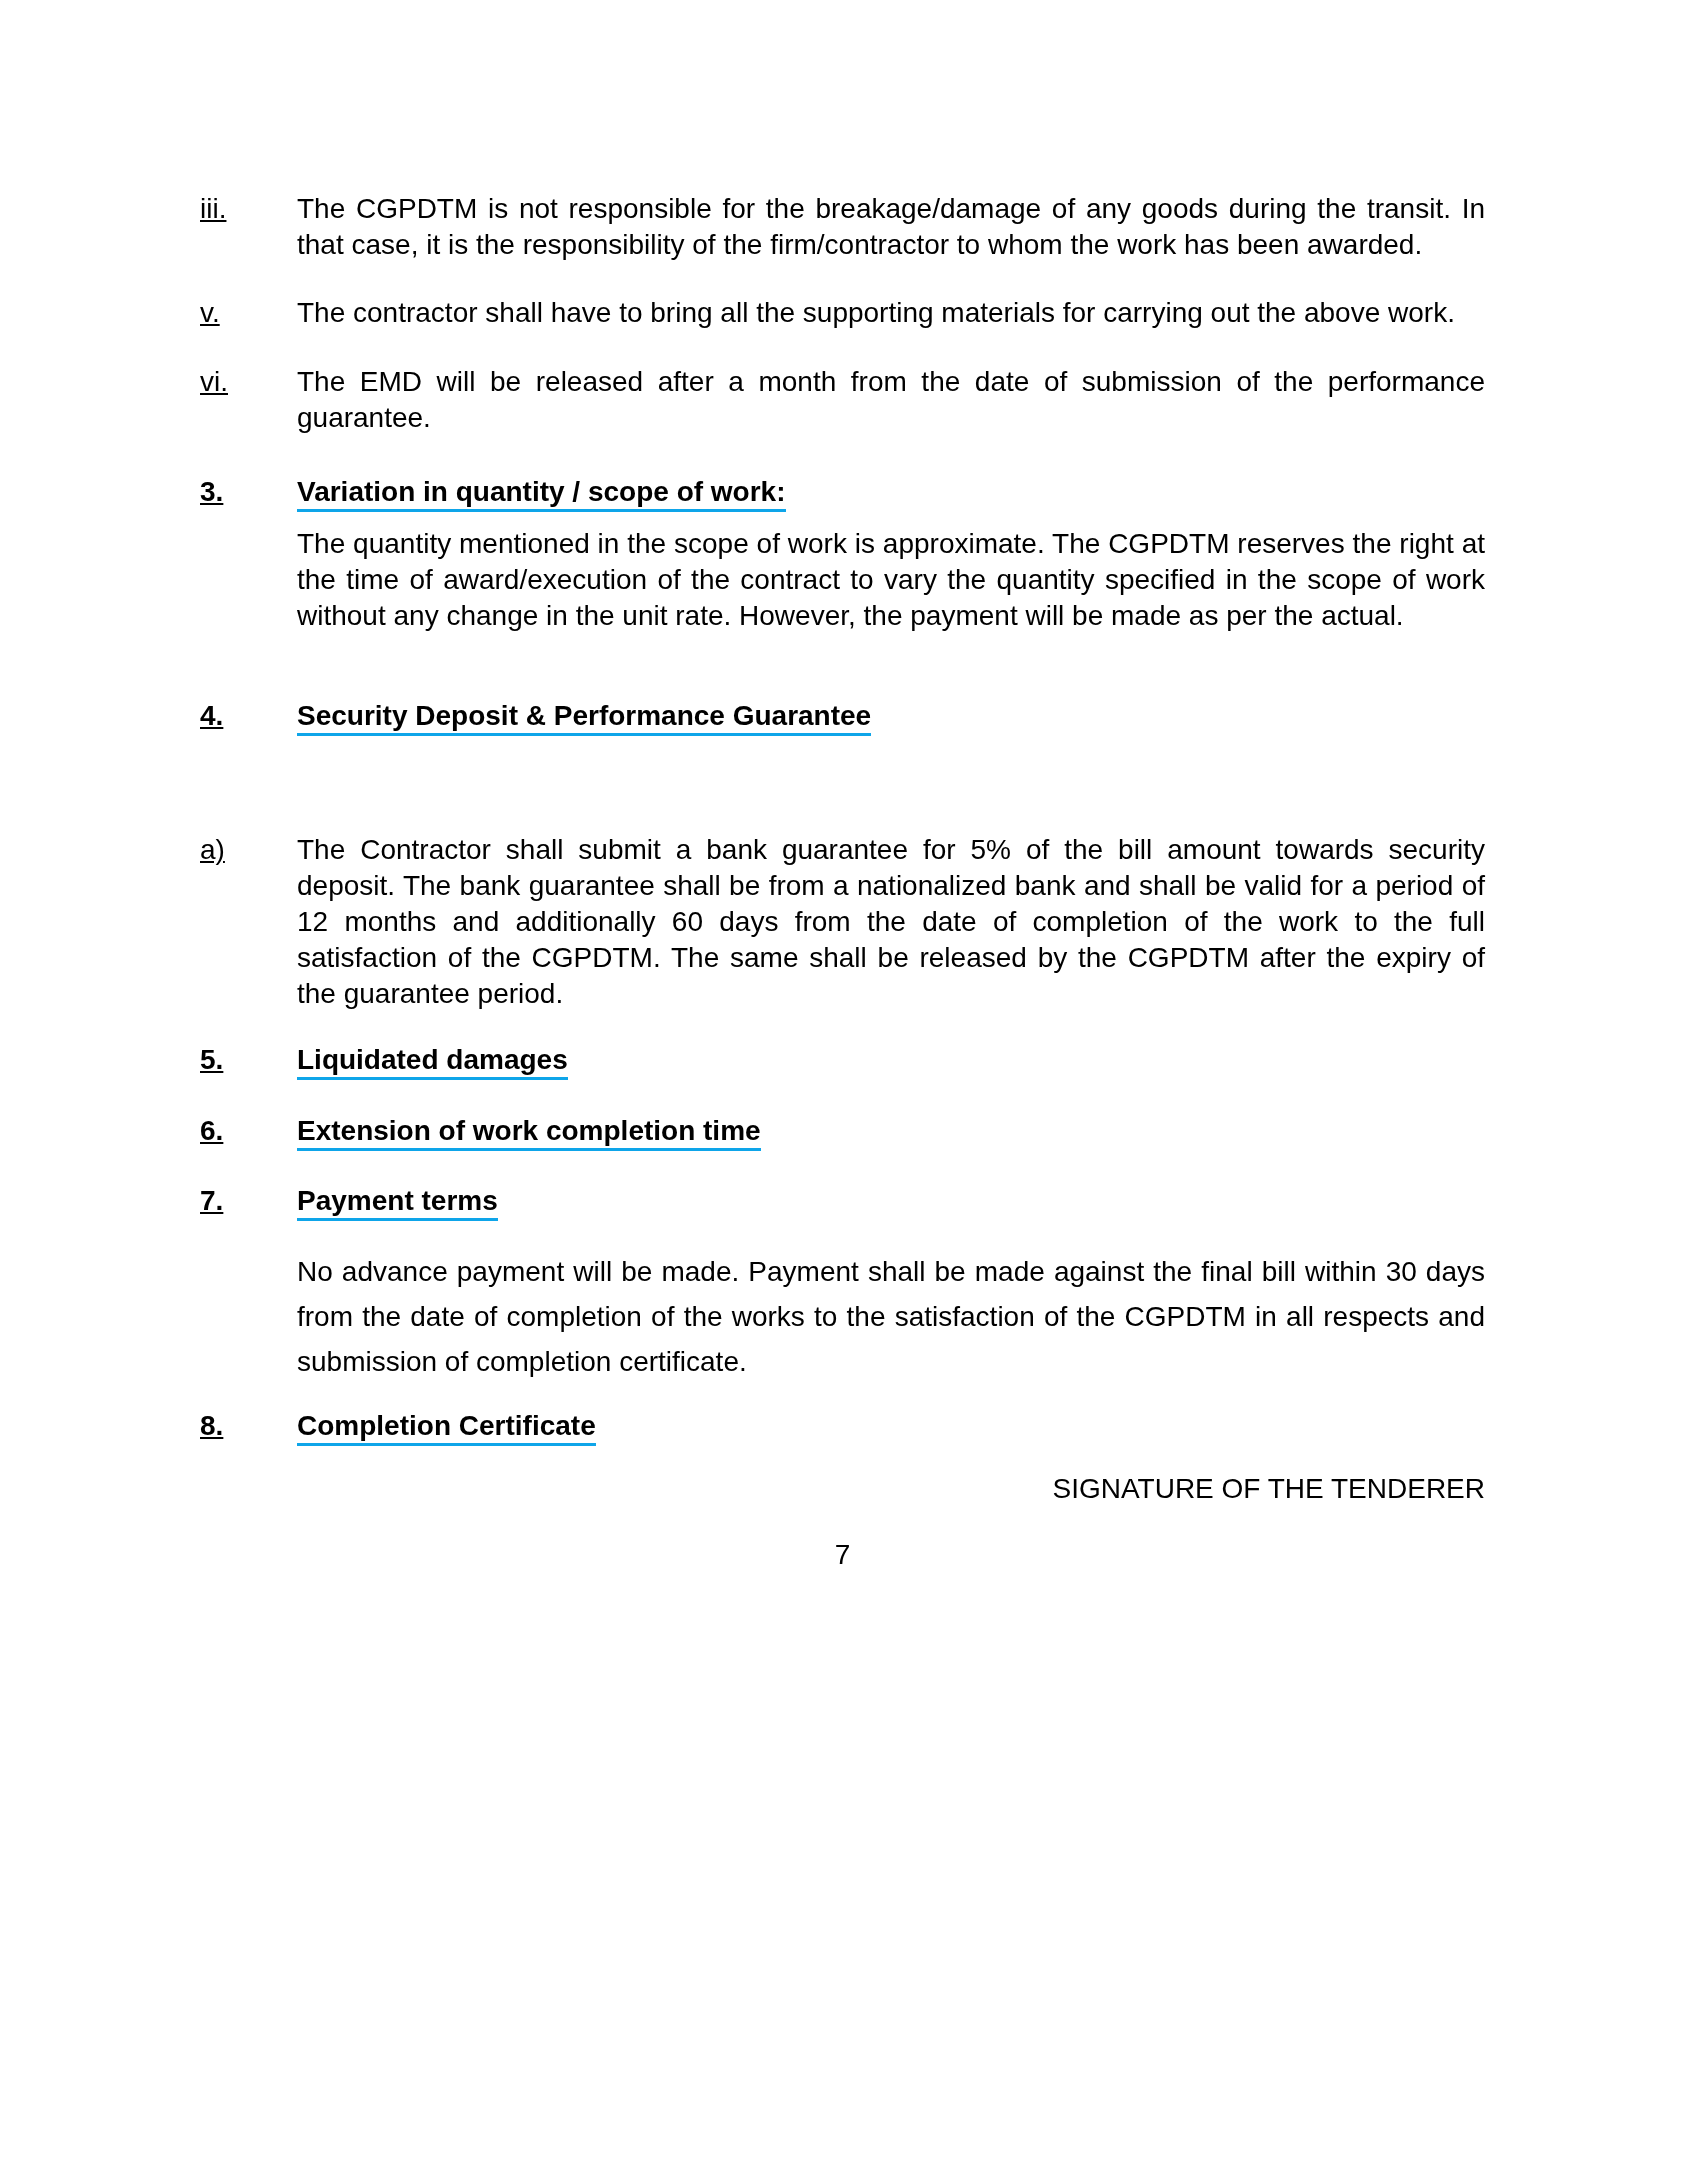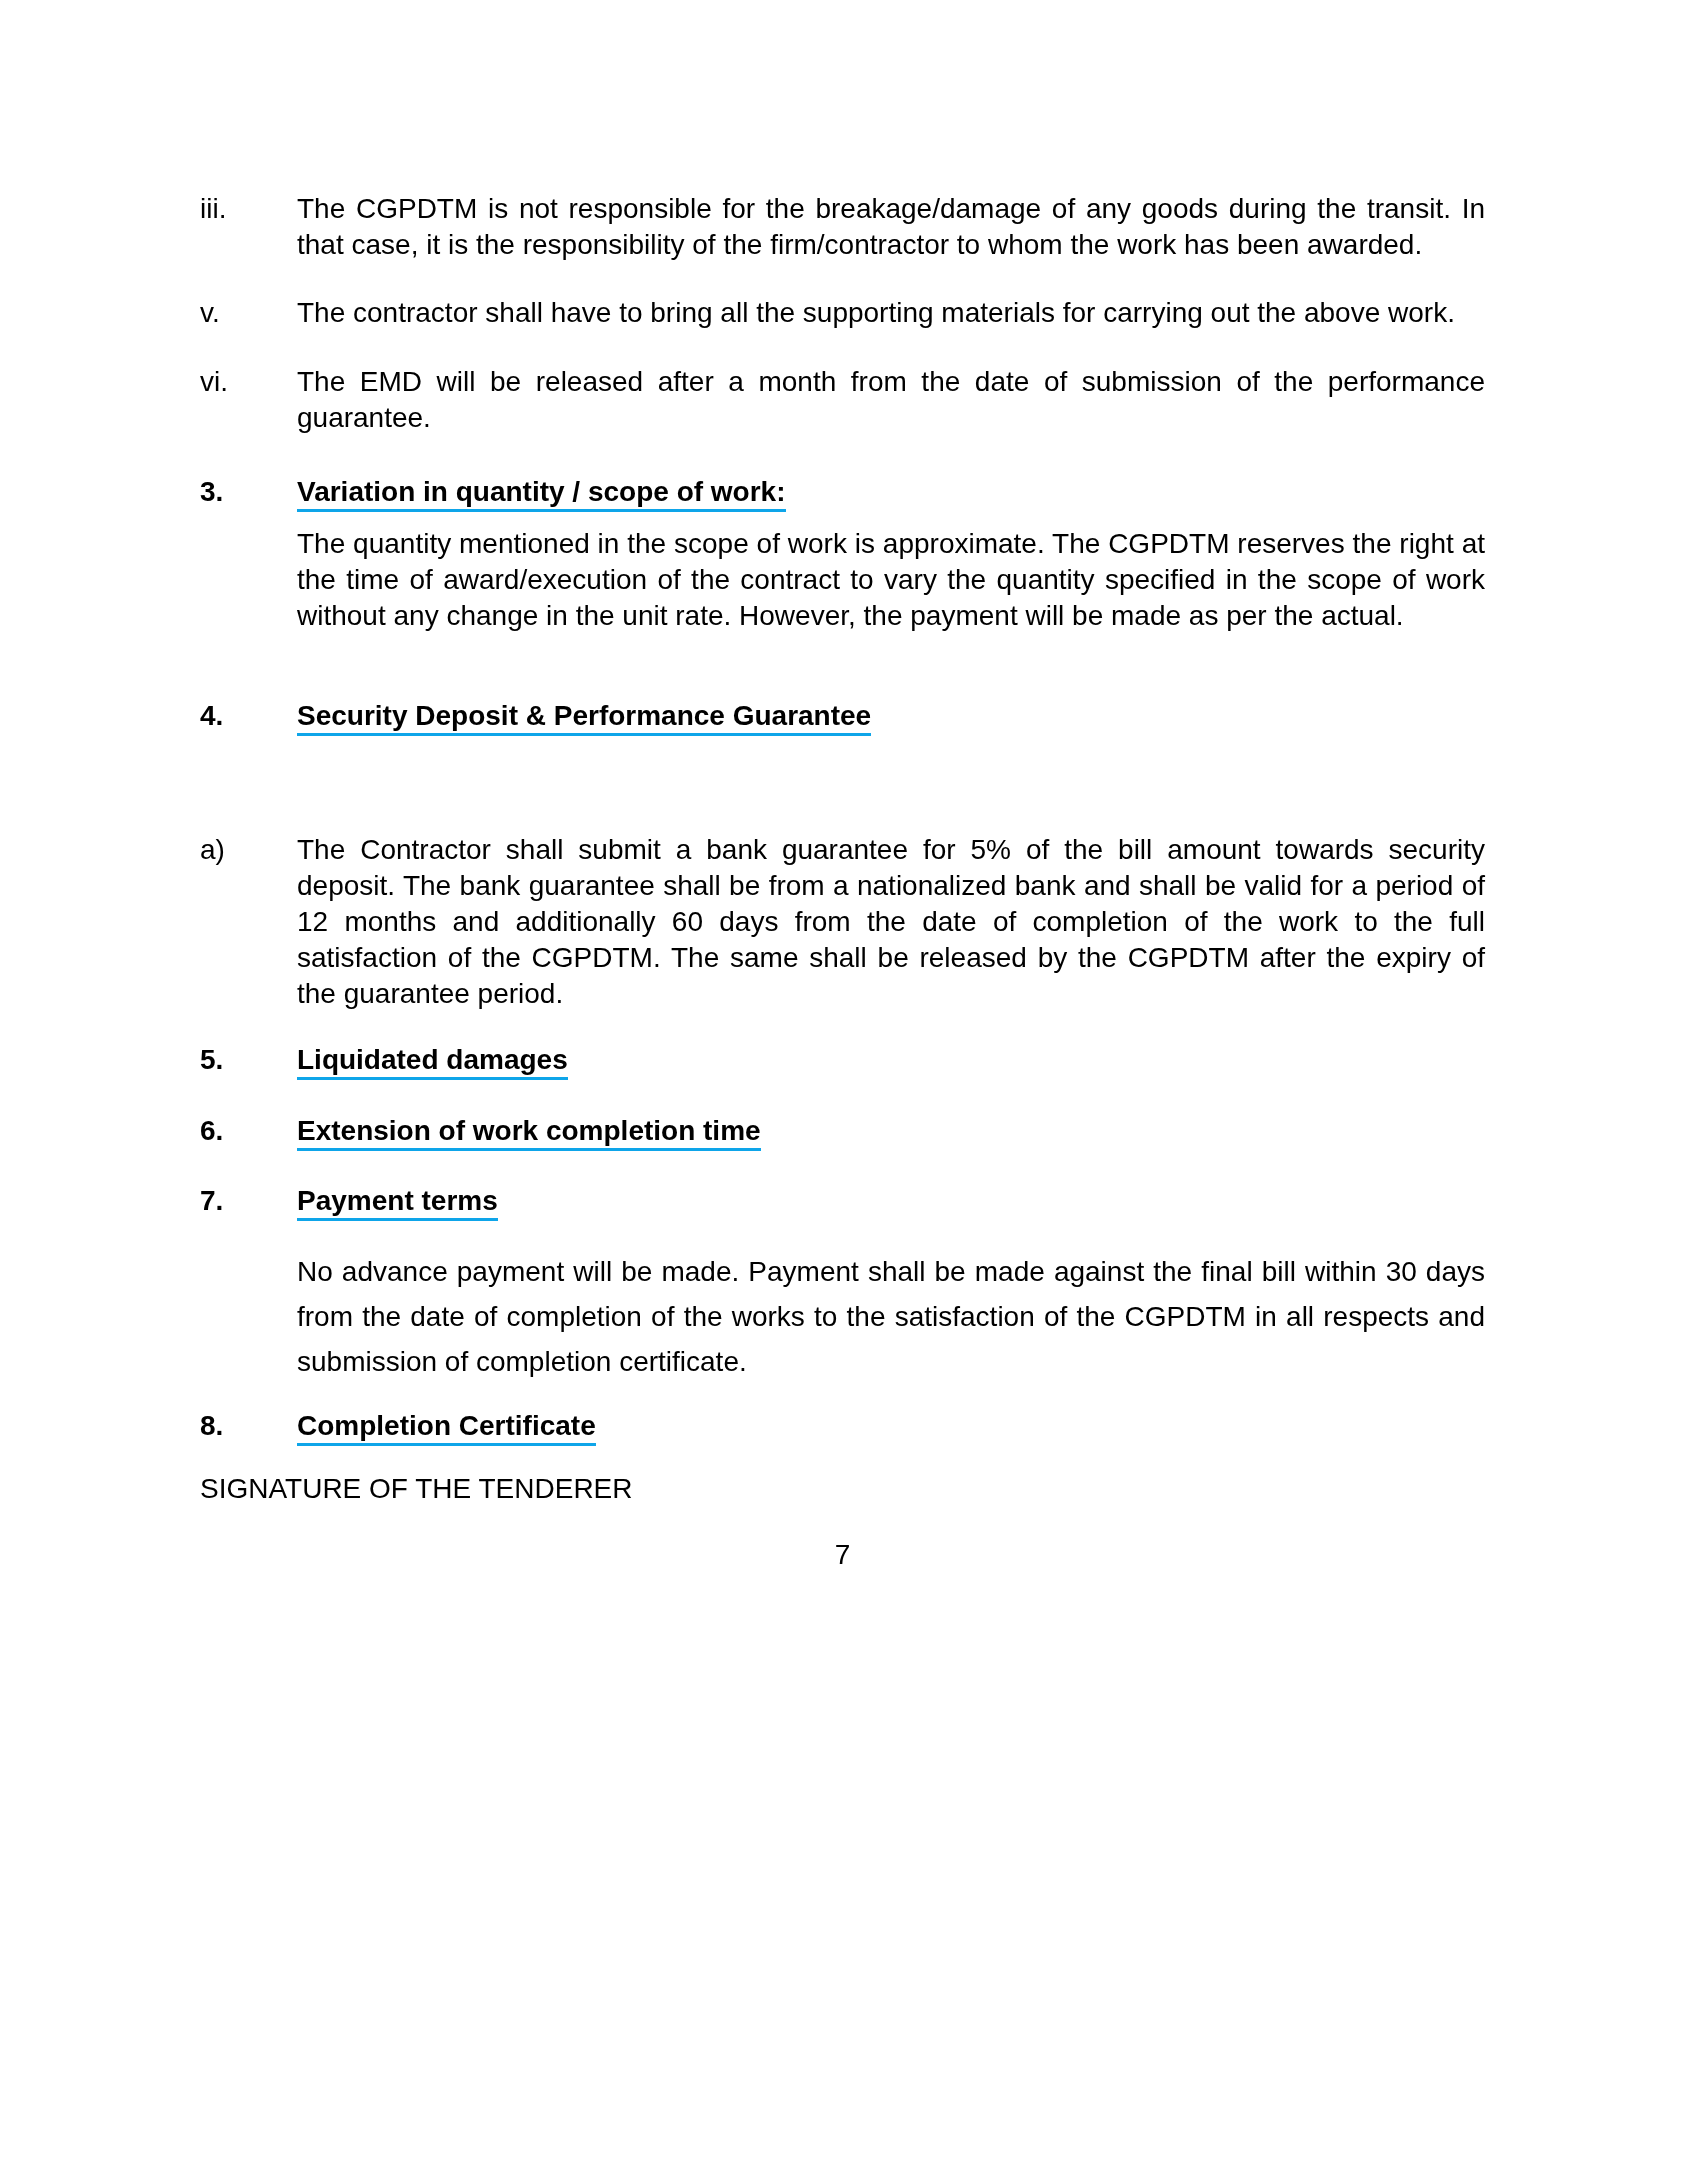--- a/index.html
+++ b/index.html
@@ -13,35 +13,36 @@
     font-family: "Liberation Sans", "DejaVu Sans", sans-serif;
     font-size: 28px;
     line-height: 36px;
     padding: 191px 198px 0 200px;
     overflow: hidden;
   }
   .row { display: flex; align-items: flex-start; }
   .marker {
     flex: 0 0 97px;
     white-space: nowrap;
+    text-decoration: underline;
   }
   .marker.bold { font-weight: bold; }
   .para {
     flex: 1 1 auto;
     text-align: justify;
   }
   .para.lh-wide { line-height: 45px; }
   .para.lh-med  { line-height: 42px; }
   .heading-text {
     font-weight: bold;
     border-bottom: 3px solid #0ea5e9;
     padding-bottom: 2px;
   }
   .signature {
-    text-align: left;
+    text-align: right;
     margin-bottom: 30px;
   }
   .page-number {
     text-align: center;
   }
 </style>
 </head>
 <body>
 
 <div class="page">

